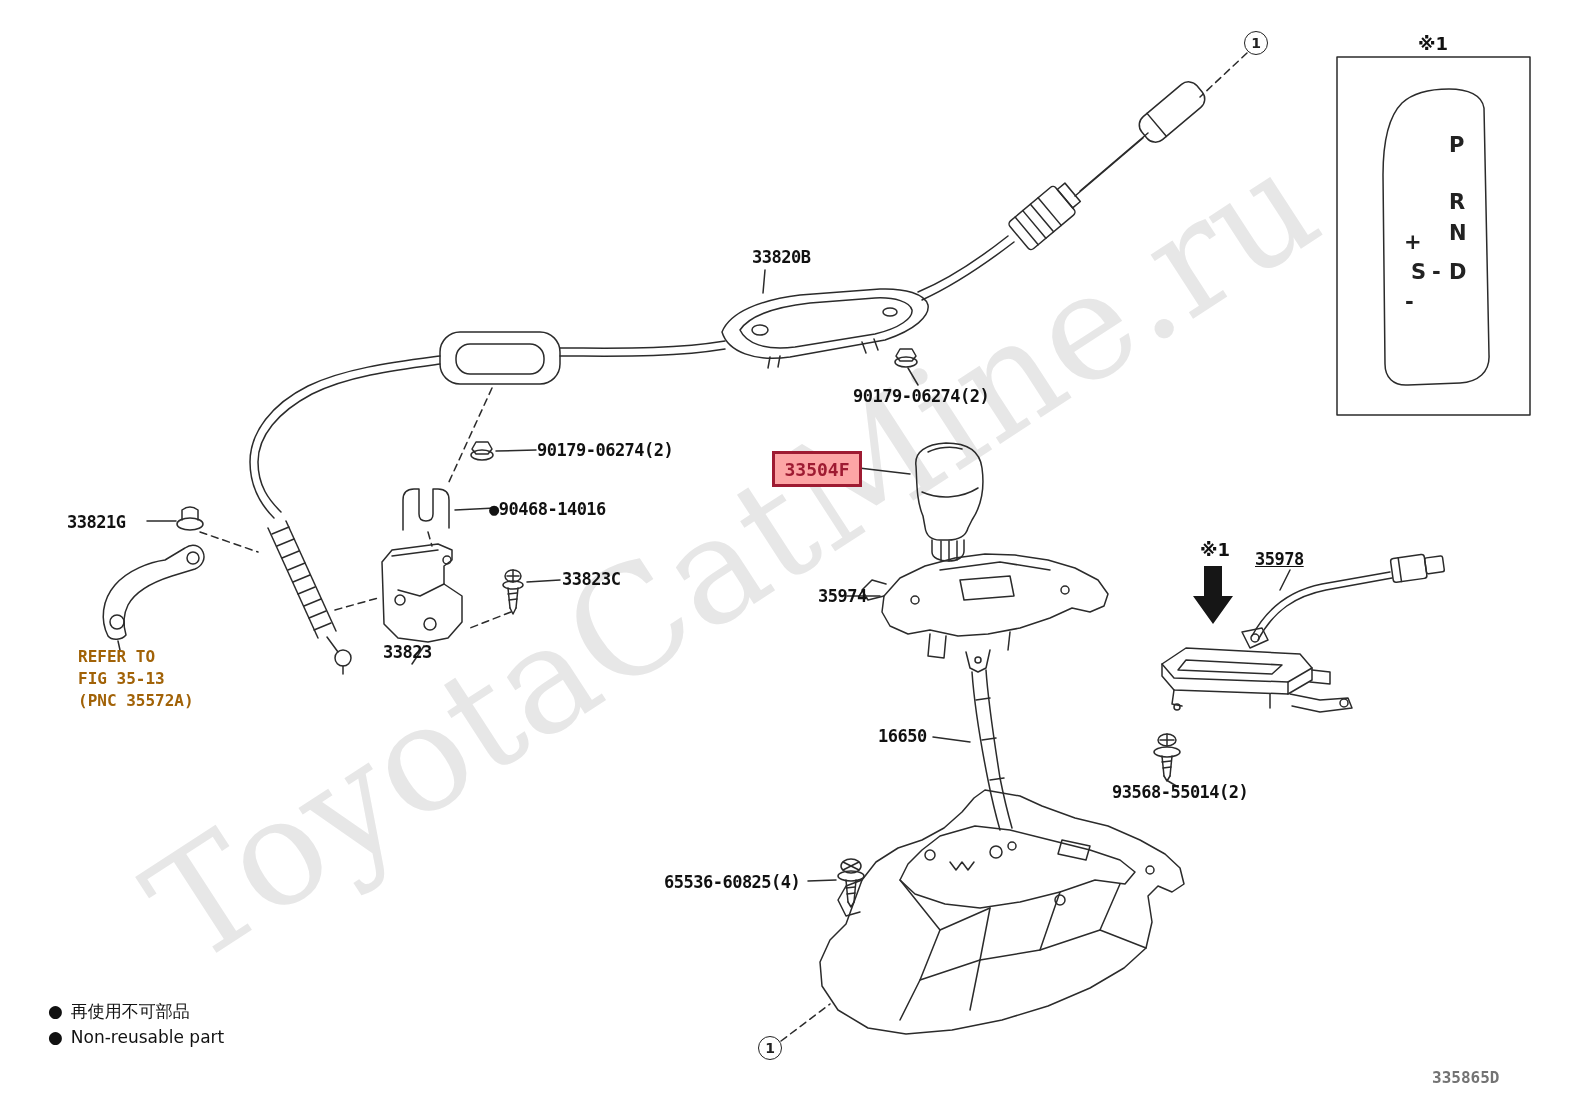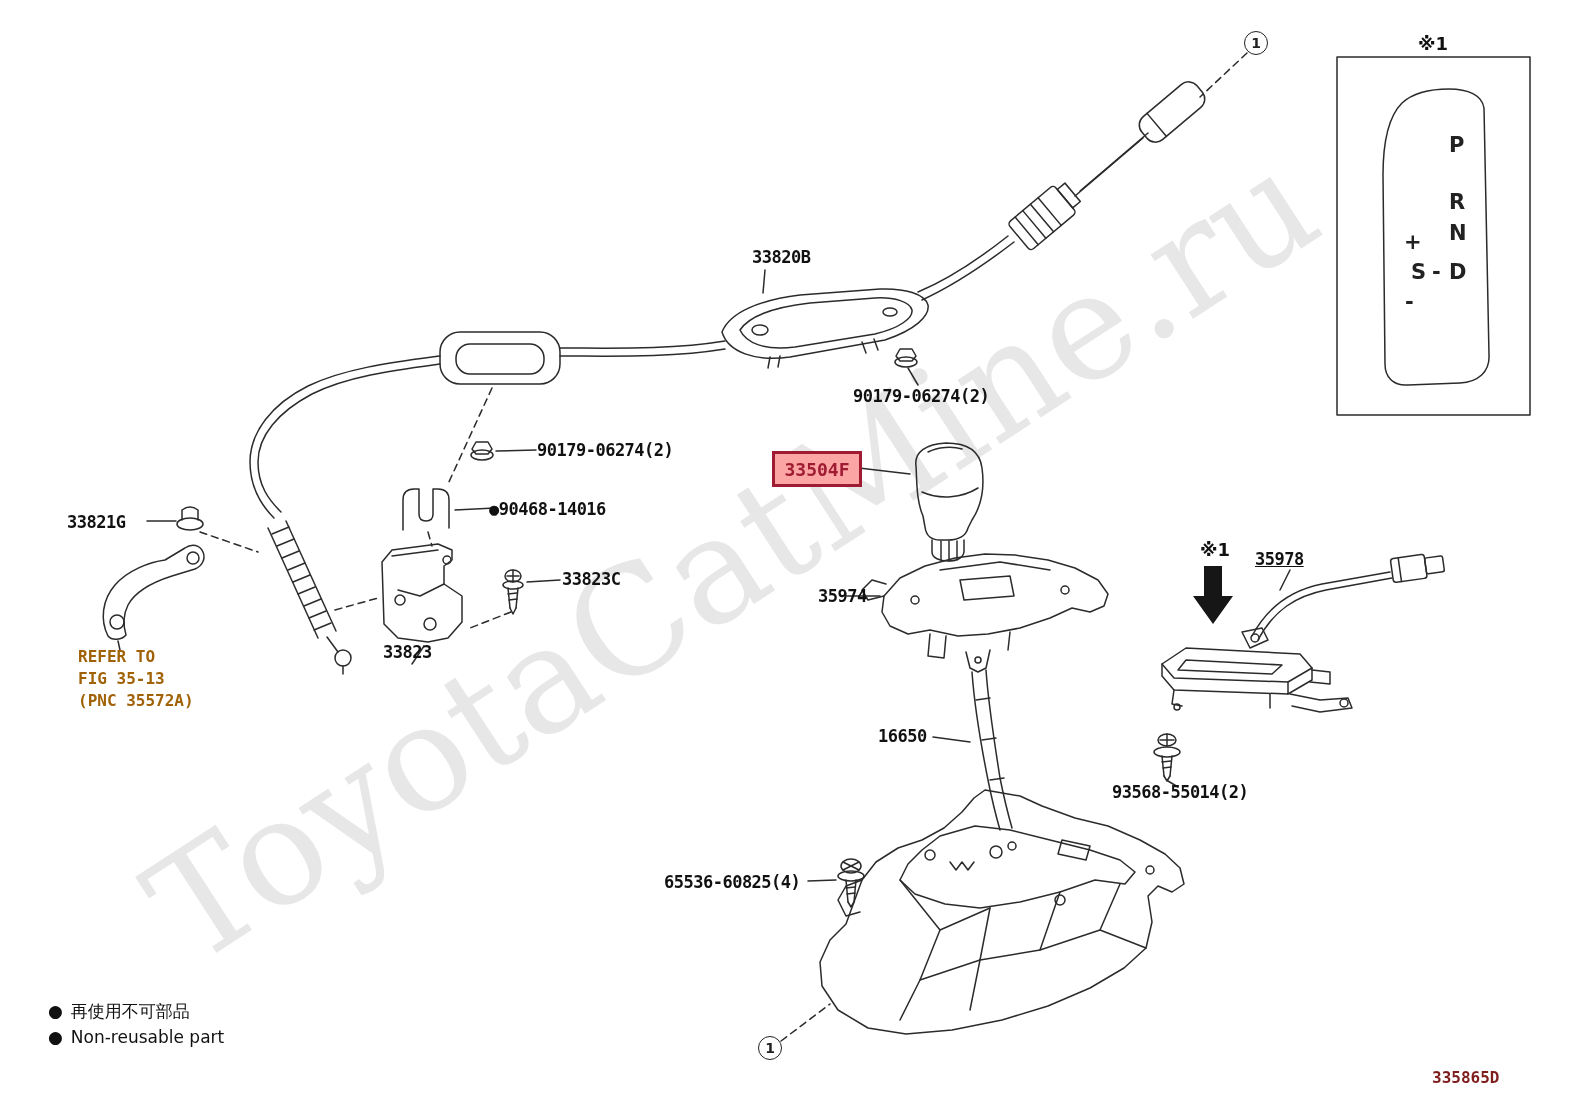--- a/index.html
+++ b/index.html
@@ -15,21 +15,21 @@
               font-family:"DejaVu Sans Mono", monospace;font-weight:700;font-size:18px;background:#fca5a5;}
   .callout-circle{position:absolute;width:24px;height:24px;border:1.6px solid #222;border-radius:50%;
               display:flex;align-items:center;justify-content:center;font-size:14px;font-weight:700;
               color:#222;background:#fff;box-sizing:border-box;}
   .note-star{position:absolute;font-size:18px;font-weight:700;color:#111;white-space:nowrap;}
   .refer-note{position:absolute;left:78px;top:646px;font-family:"DejaVu Sans Mono", monospace;
               font-size:16px;font-weight:700;line-height:22px;color:#a16207;white-space:nowrap;}
   .legend{position:absolute;left:48px;top:998px;font-size:17px;line-height:26px;color:#111;}
   .legend .row{display:flex;align-items:center;gap:8px;}
   .doc-code{position:absolute;left:1432px;top:1068px;font-family:"DejaVu Sans Mono", monospace;
-              font-size:16px;font-weight:700;color:#7f1d1d;}
+              font-size:16px;font-weight:700;color:#737373;}
   .shift-letter{position:absolute;font-weight:700;font-size:21px;color:#222;white-space:nowrap;}
 </style>
 </head>
 <body>
 
 <div class="canvas">
 
   <svg width="1592" height="1099" viewBox="0 0 1592 1099">
 
     <text x="760" y="600" font-size="148" fill="#e7e7e7" font-family="DejaVu Serif, serif" text-anchor="middle" transform="rotate(-33 760 600)">ToyotaCatMine.ru</text>

